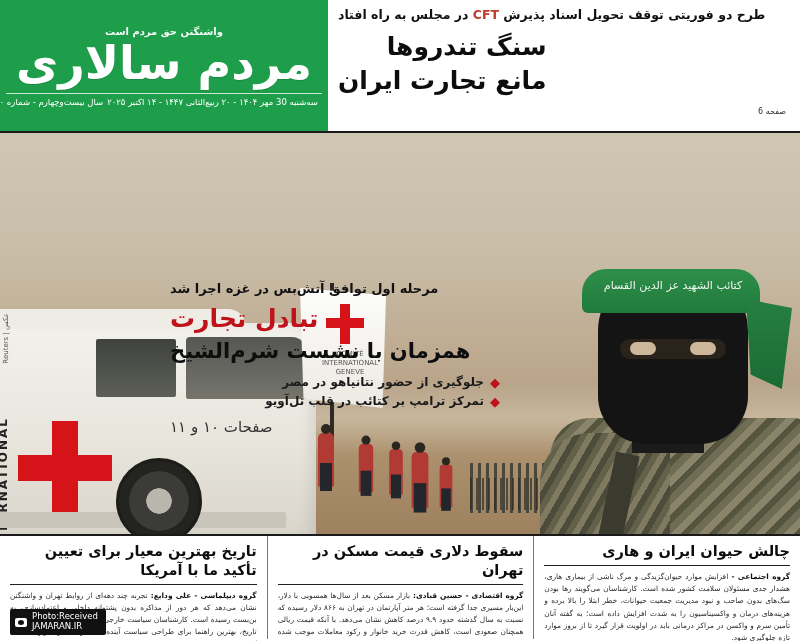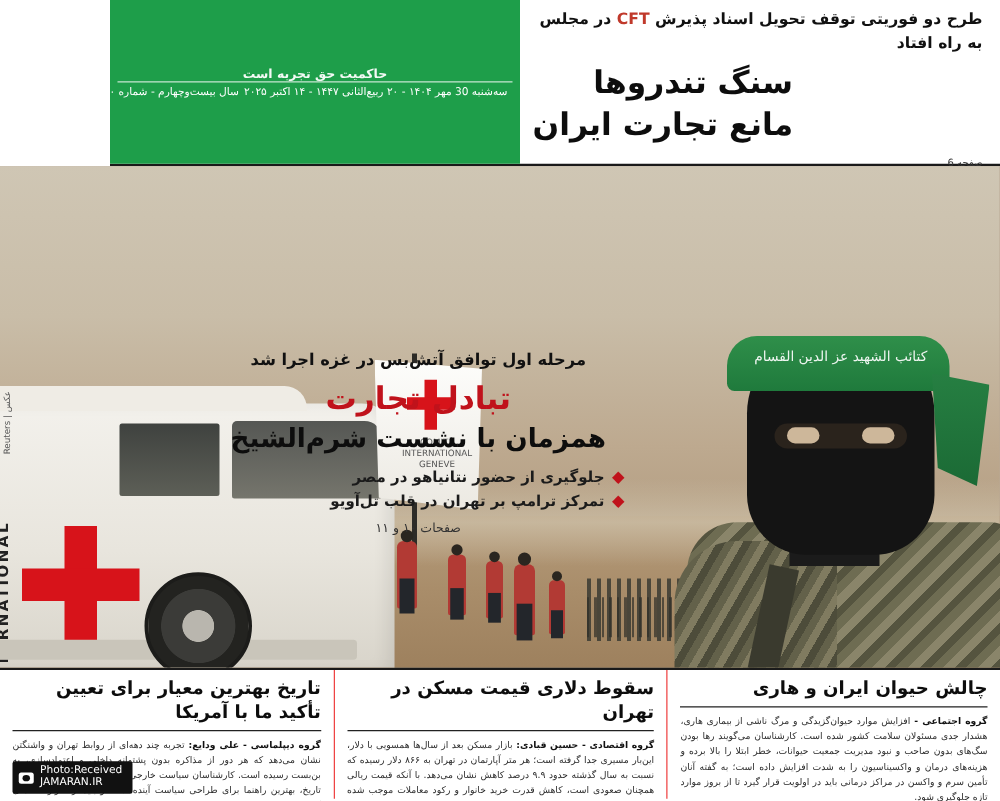--- a/index.html
+++ b/index.html
@@ -11,21 +11,21 @@
     width: 800px; height: 641px;
     font-family: "DejaVu Sans", "Liberation Sans", sans-serif;
     overflow: hidden;
     position: relative;
   }
 
   
   .masthead {
     display: flex;
     flex-direction: row;
-    width: 712px;
+    width: 800px;
     height: 133px;
     border-bottom: 2px solid #1a1a1a;
   }
   .masthead-left {
     flex: 1 1 auto;
     padding: 6px 14px 4px 10px;
     display: flex;
     flex-direction: column;
     align-items: flex-end;
     justify-content: flex-start;
@@ -282,21 +282,21 @@
     position: absolute; right: 170px; top: 210px; width: 24px; height: 95px;
     background: #3a3a2e; transform: rotate(12deg);
   }
 
   
   .photo-text {
     position: absolute;
     right: 300px;
     top: 148px;
     width: 330px;
-    text-align: center;
+    text-align: left;
     direction: rtl;
     color: #111;
   }
   .photo-kicker {
     font-size: 13px; font-weight: bold; color: #111; margin-bottom: 8px;
   }
   .photo-red {
     font-size: 25px; font-weight: bold; color: #c0121b; margin: 2px 0 4px 0;
   }
   .photo-head {
@@ -305,21 +305,21 @@
   }
   .bullet-row {
     font-size: 12px; color: #1b1b1b; font-weight: bold;
     margin: 5px 0; display: flex; align-items: center; justify-content: flex-start;
     gap: 6px;
   }
   .bullet-dot {
     color: #c0121b; font-size: 13px; line-height: 1;
   }
   .photo-pages {
-    font-size: 10px; color: #333; margin-top: 10px;
+    font-size: 15px; color: #333; margin-top: 10px;
   }
   .photo-credit {
     position: absolute; left: 2px; top: 180px;
     font-size: 7px; color: #555;
     writing-mode: vertical-rl; transform: rotate(180deg);
     direction: ltr;
   }
 
   
   .bottom {
@@ -385,21 +385,22 @@
       <span>طرح دو فوریتی </span><span>توقف تحویل اسناد پذیرش </span><span class="cft">CFT</span><span> در مجلس به راه افتاد</span>
     </div>
     <h1 class="headline-main">
       <span>سنگ تندروها</span>
       <span class="line2">مانع تجارت ایران</span>
     </h1>
     <div class="page-num">صفحه 6</div>
   </div>
 
   <div class="masthead-right">
-    <div class="masthead-slogan">حاکمیت حق تجربه است</div>
+    <div class="masthead-slogan">واشنگتن حق مردم است</div>
+    <div class="masthead-title">مردم سالاری</div>
     <div class="masthead-meta">
       <span>سه‌شنبه 30 مهر ۱۴۰۴ - ۲۰ ربیع‌الثانی ۱۴۴۷ - ۱۴ اکتبر ۲۰۲۵</span>
       <span>سال بیست‌وچهارم - شماره ۶۵۸۰</span>
 
     </div>
   </div>
 </header>
 
 <section class="feature">
   <div class="sky"></div>
@@ -468,21 +469,21 @@
   <div class="photo-text">
     <div class="photo-kicker">مرحله اول توافق آتش‌بس در غزه اجرا شد</div>
     <div class="photo-red">تبادل تجارت</div>
     <div class="photo-head">همزمان با نشست شرم‌الشیخ</div>
     <div class="bullet-row">
       <span class="bullet-dot">◆</span>
       <span>جلوگیری از حضور نتانیاهو در مصر</span>
     </div>
     <div class="bullet-row">
       <span class="bullet-dot">◆</span>
-      <span>تمرکز ترامپ بر تهران در قلب تل‌آویو</span>
+      <span>تمرکز ترامپ بر كتائب در قلب تل‌آویو</span>
     </div>
     <div class="photo-pages">صفحات ۱۰ و ۱۱</div>
   </div>
 
   <div class="photo-credit">Reuters | عکس</div>
 </section>
 
 <section class="bottom">
   <div class="col">
     <h3>چالش حیوان ایران و هاری</h3>

